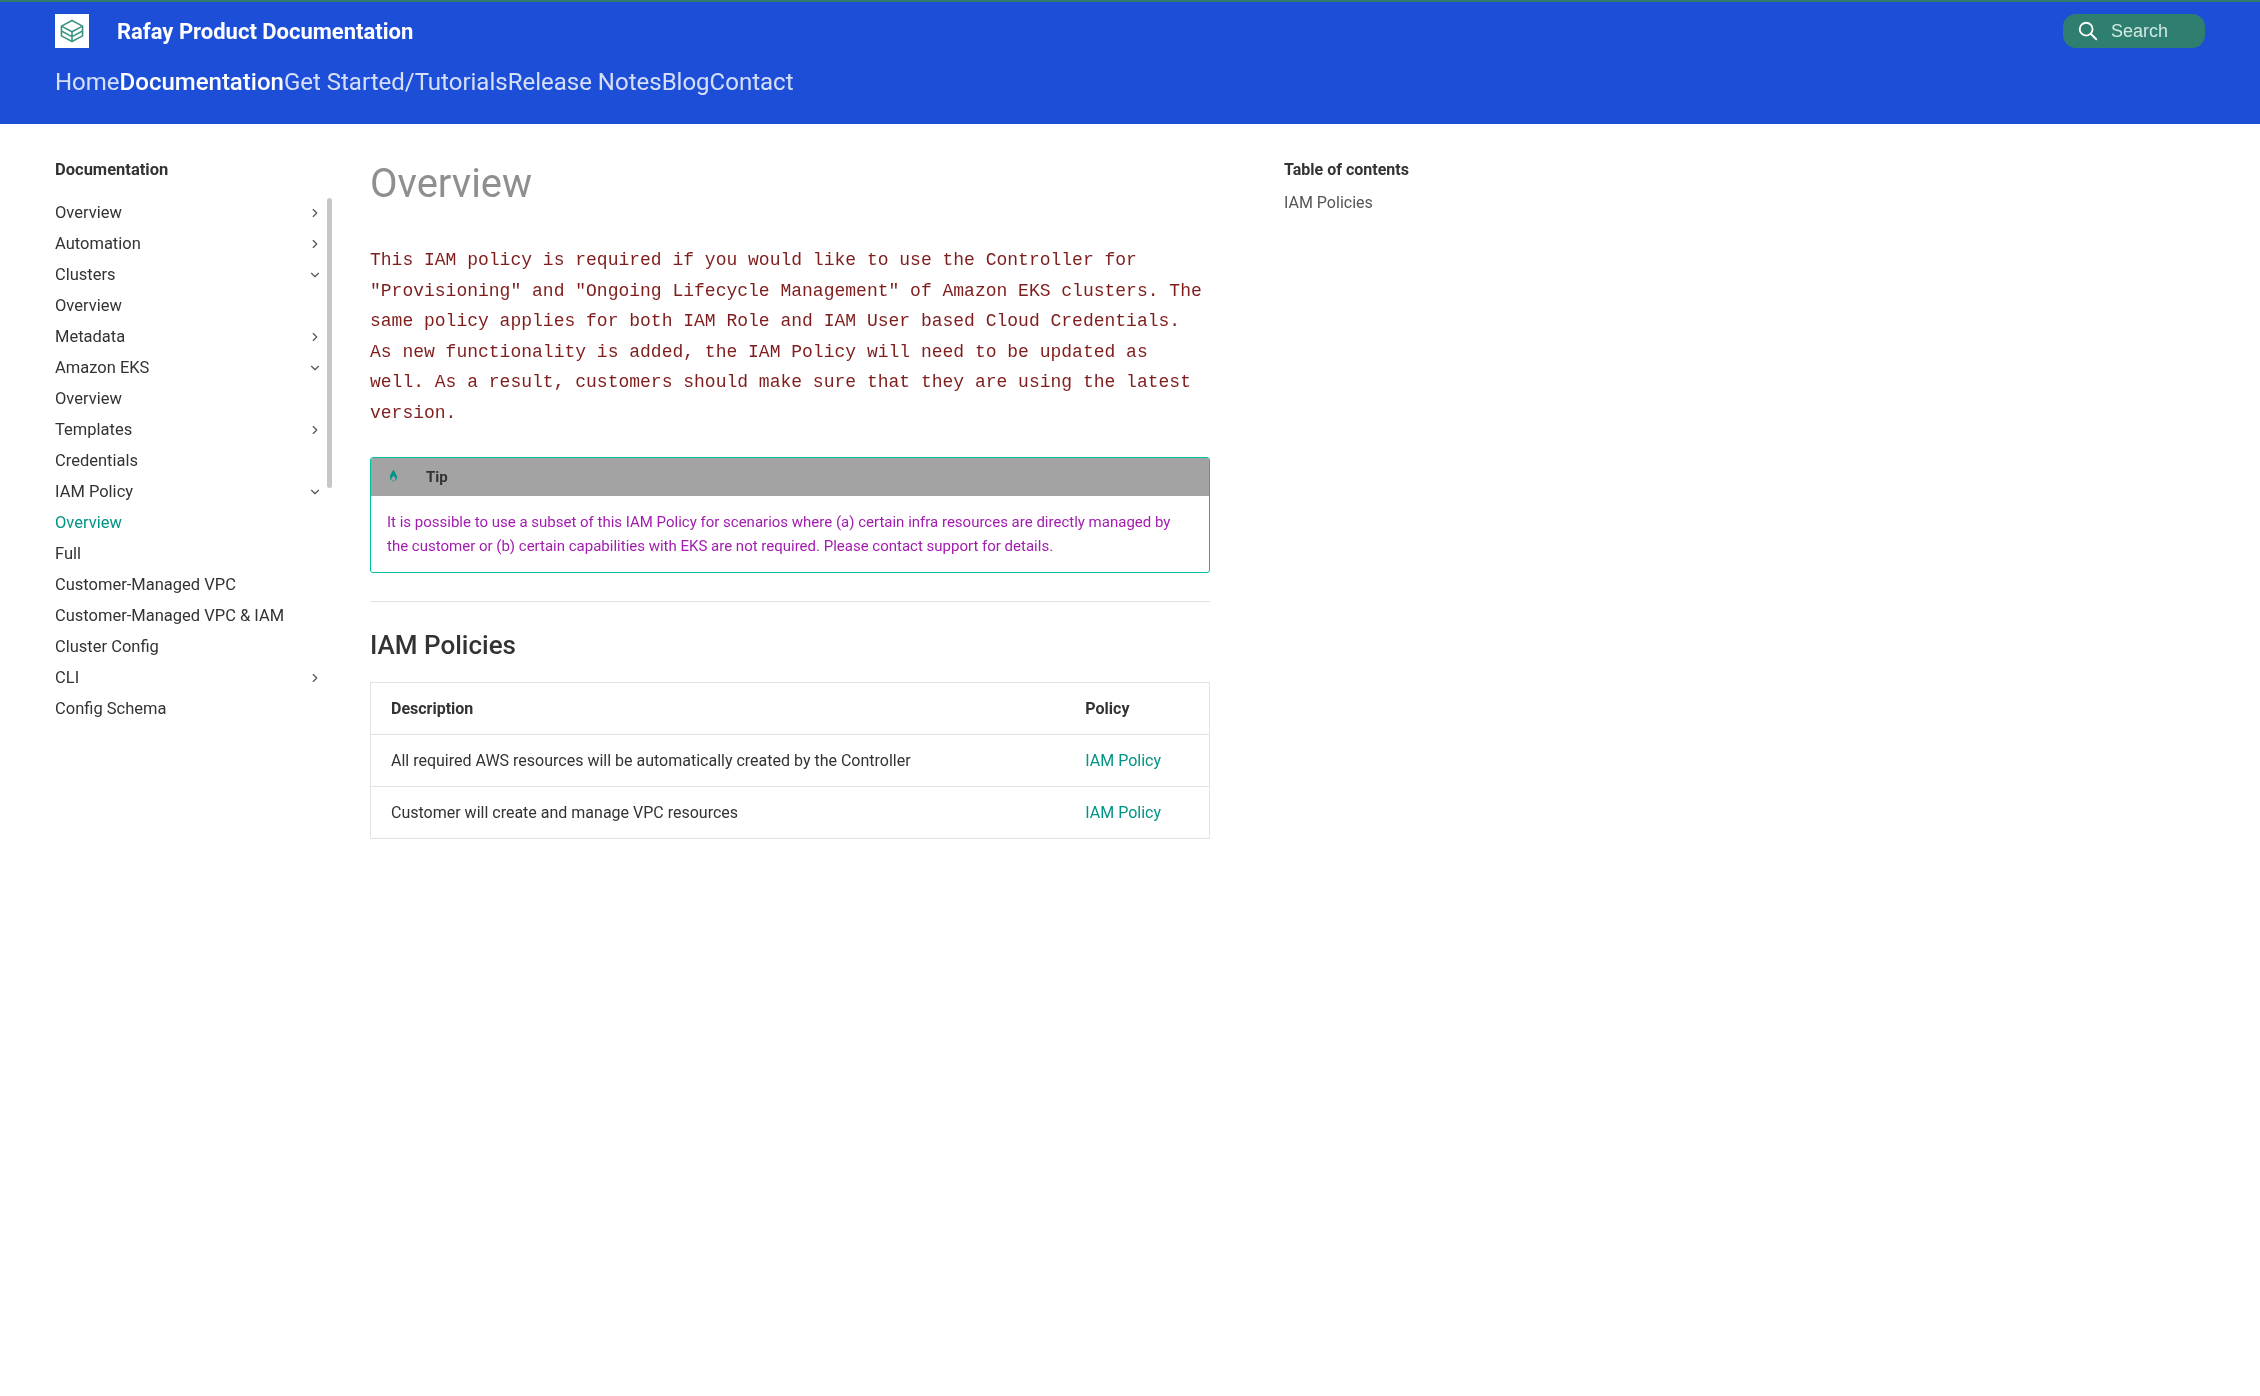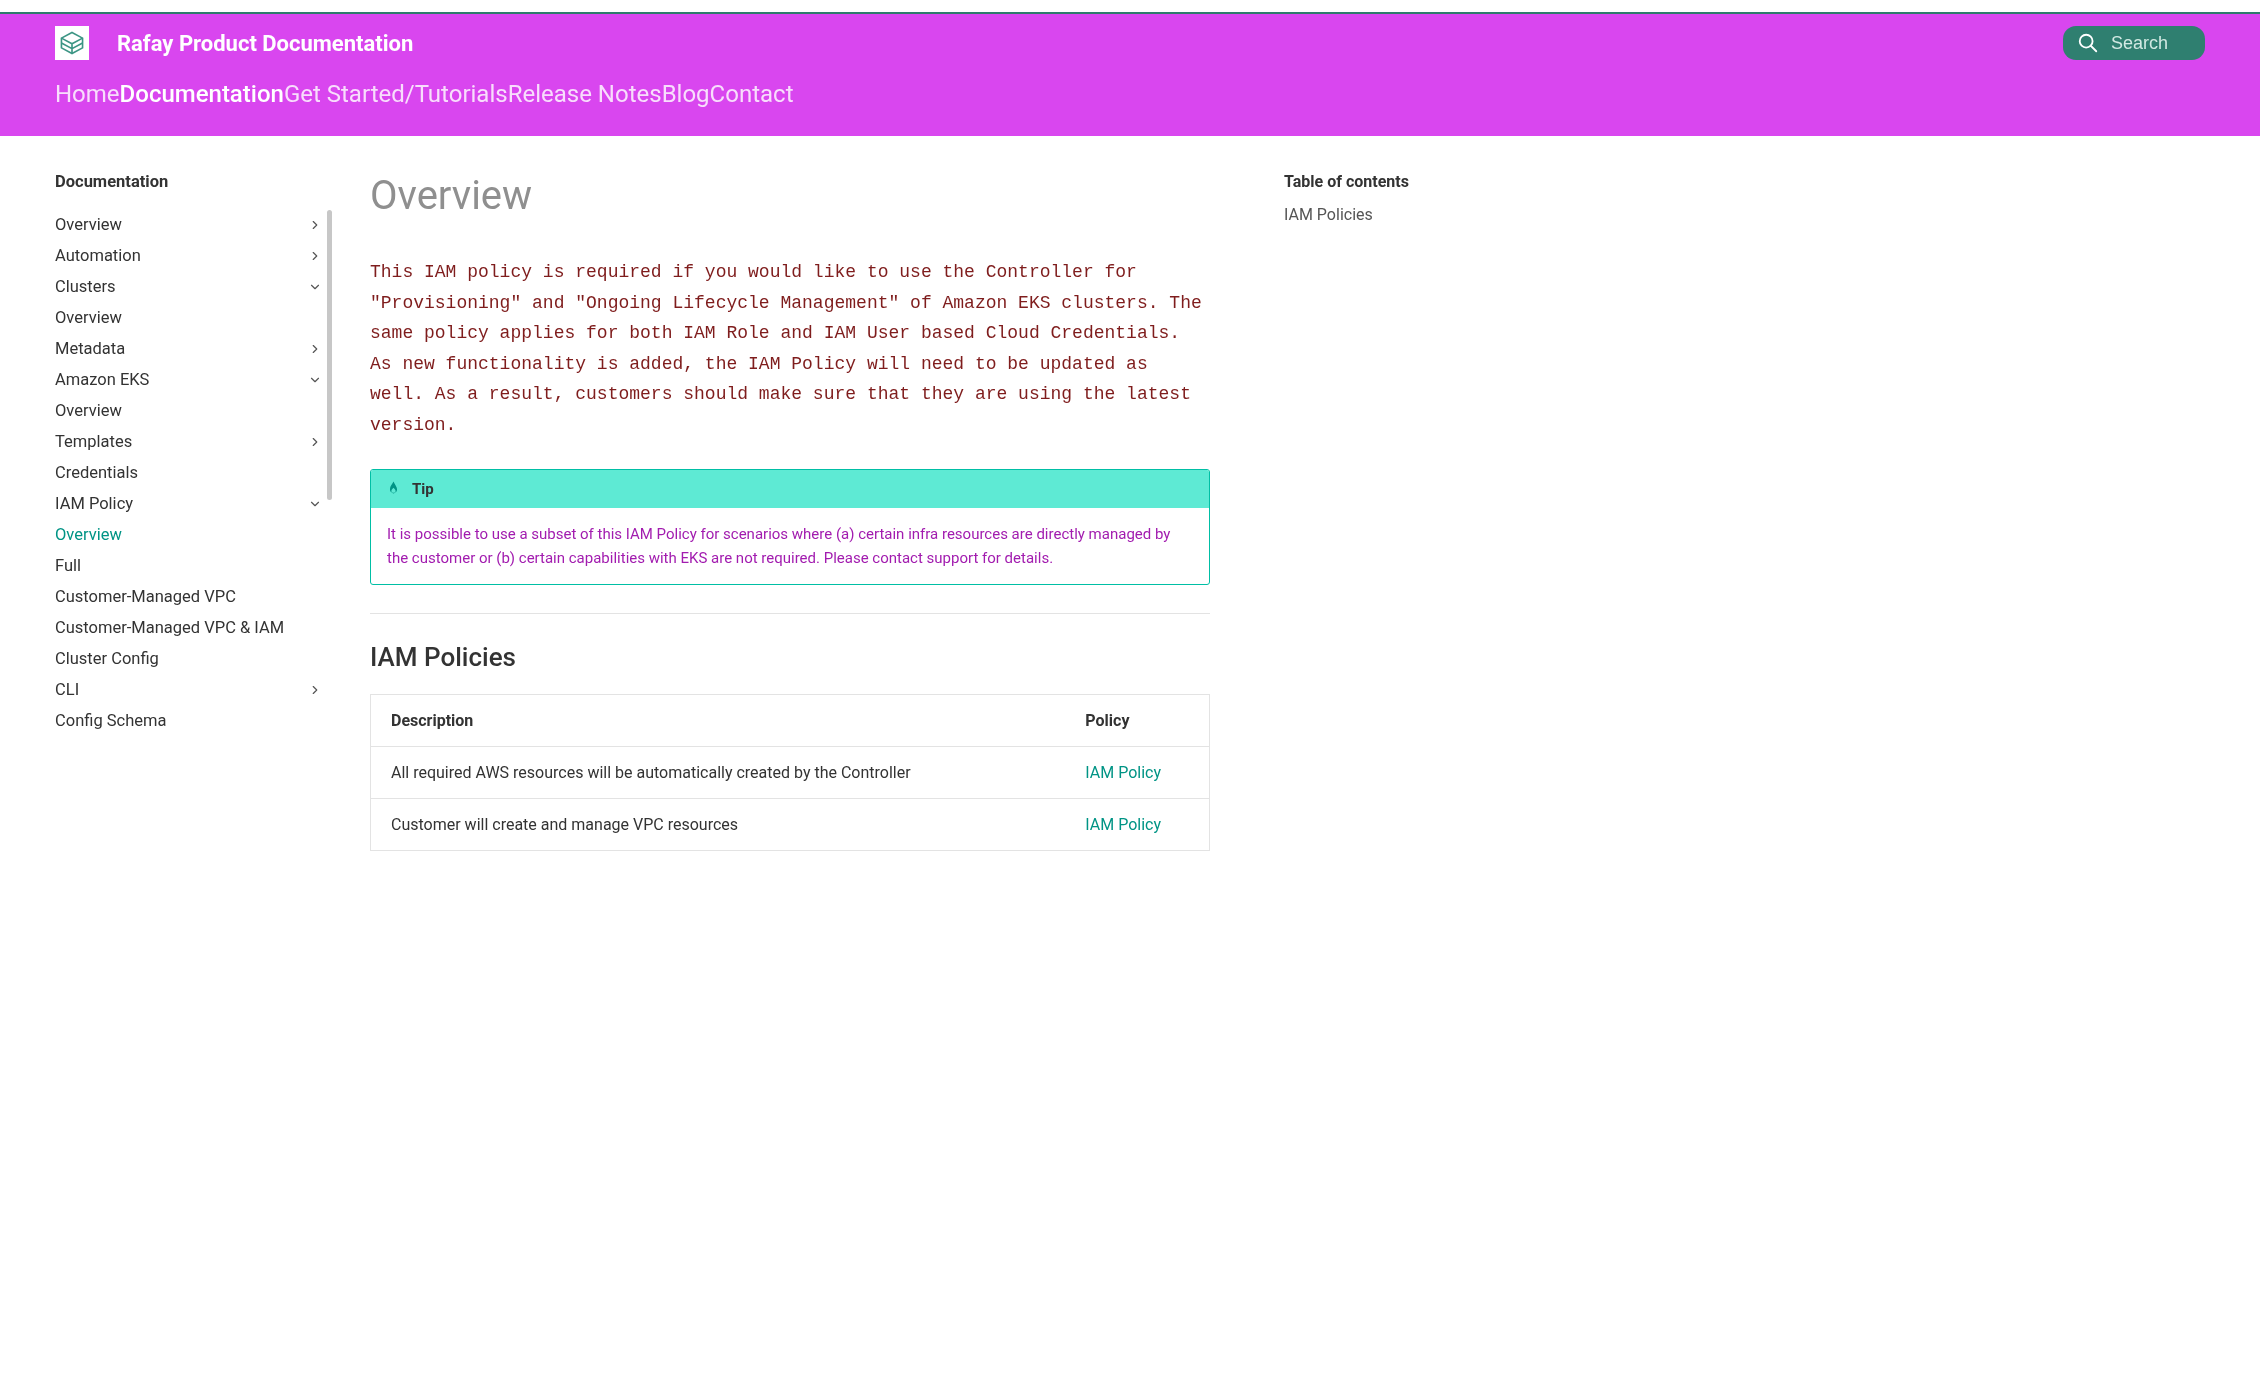--- a/index.html
+++ b/index.html
@@ -6,24 +6,23 @@
   html, body { height: 100%; }
   body {
     font-family: -apple-system, BlinkMacSystemFont, "Segoe UI", Roboto, Helvetica, Arial, sans-serif;
     color: #333;
     background: #fff;
     font-size: 16px;
   }
 
   
   .header {
-    background: #d946ef;
+    background: #1d4ed8;
     color: #fff;
     border-top: 2px solid #2f7a6c;
-    margin-top: 12px;
   }
   .header-top {
     display: flex;
     align-items: center;
     padding: 12px 55px 10px 55px;
   }
   .logo-box {
     width: 34px;
     height: 34px;
     background: #fff;
@@ -136,22 +135,22 @@
   }
   .admonition {
     border: 1px solid #00bfa5;
     border-radius: 3px;
     overflow: hidden;
     margin-bottom: 28px;
   }
   .admon-header {
     display: flex;
     align-items: center;
-    gap: 10px;
-    background: #5eead4;
+    gap: 24px;
+    background: #a3a3a3;
     padding: 10px 14px;
     font-weight: 700;
     color: #333;
     font-size: 15px;
   }
   .admon-header svg { width: 17px; height: 17px; }
   .admon-body {
     padding: 14px 16px;
     font-size: 15px;
     line-height: 1.6;

